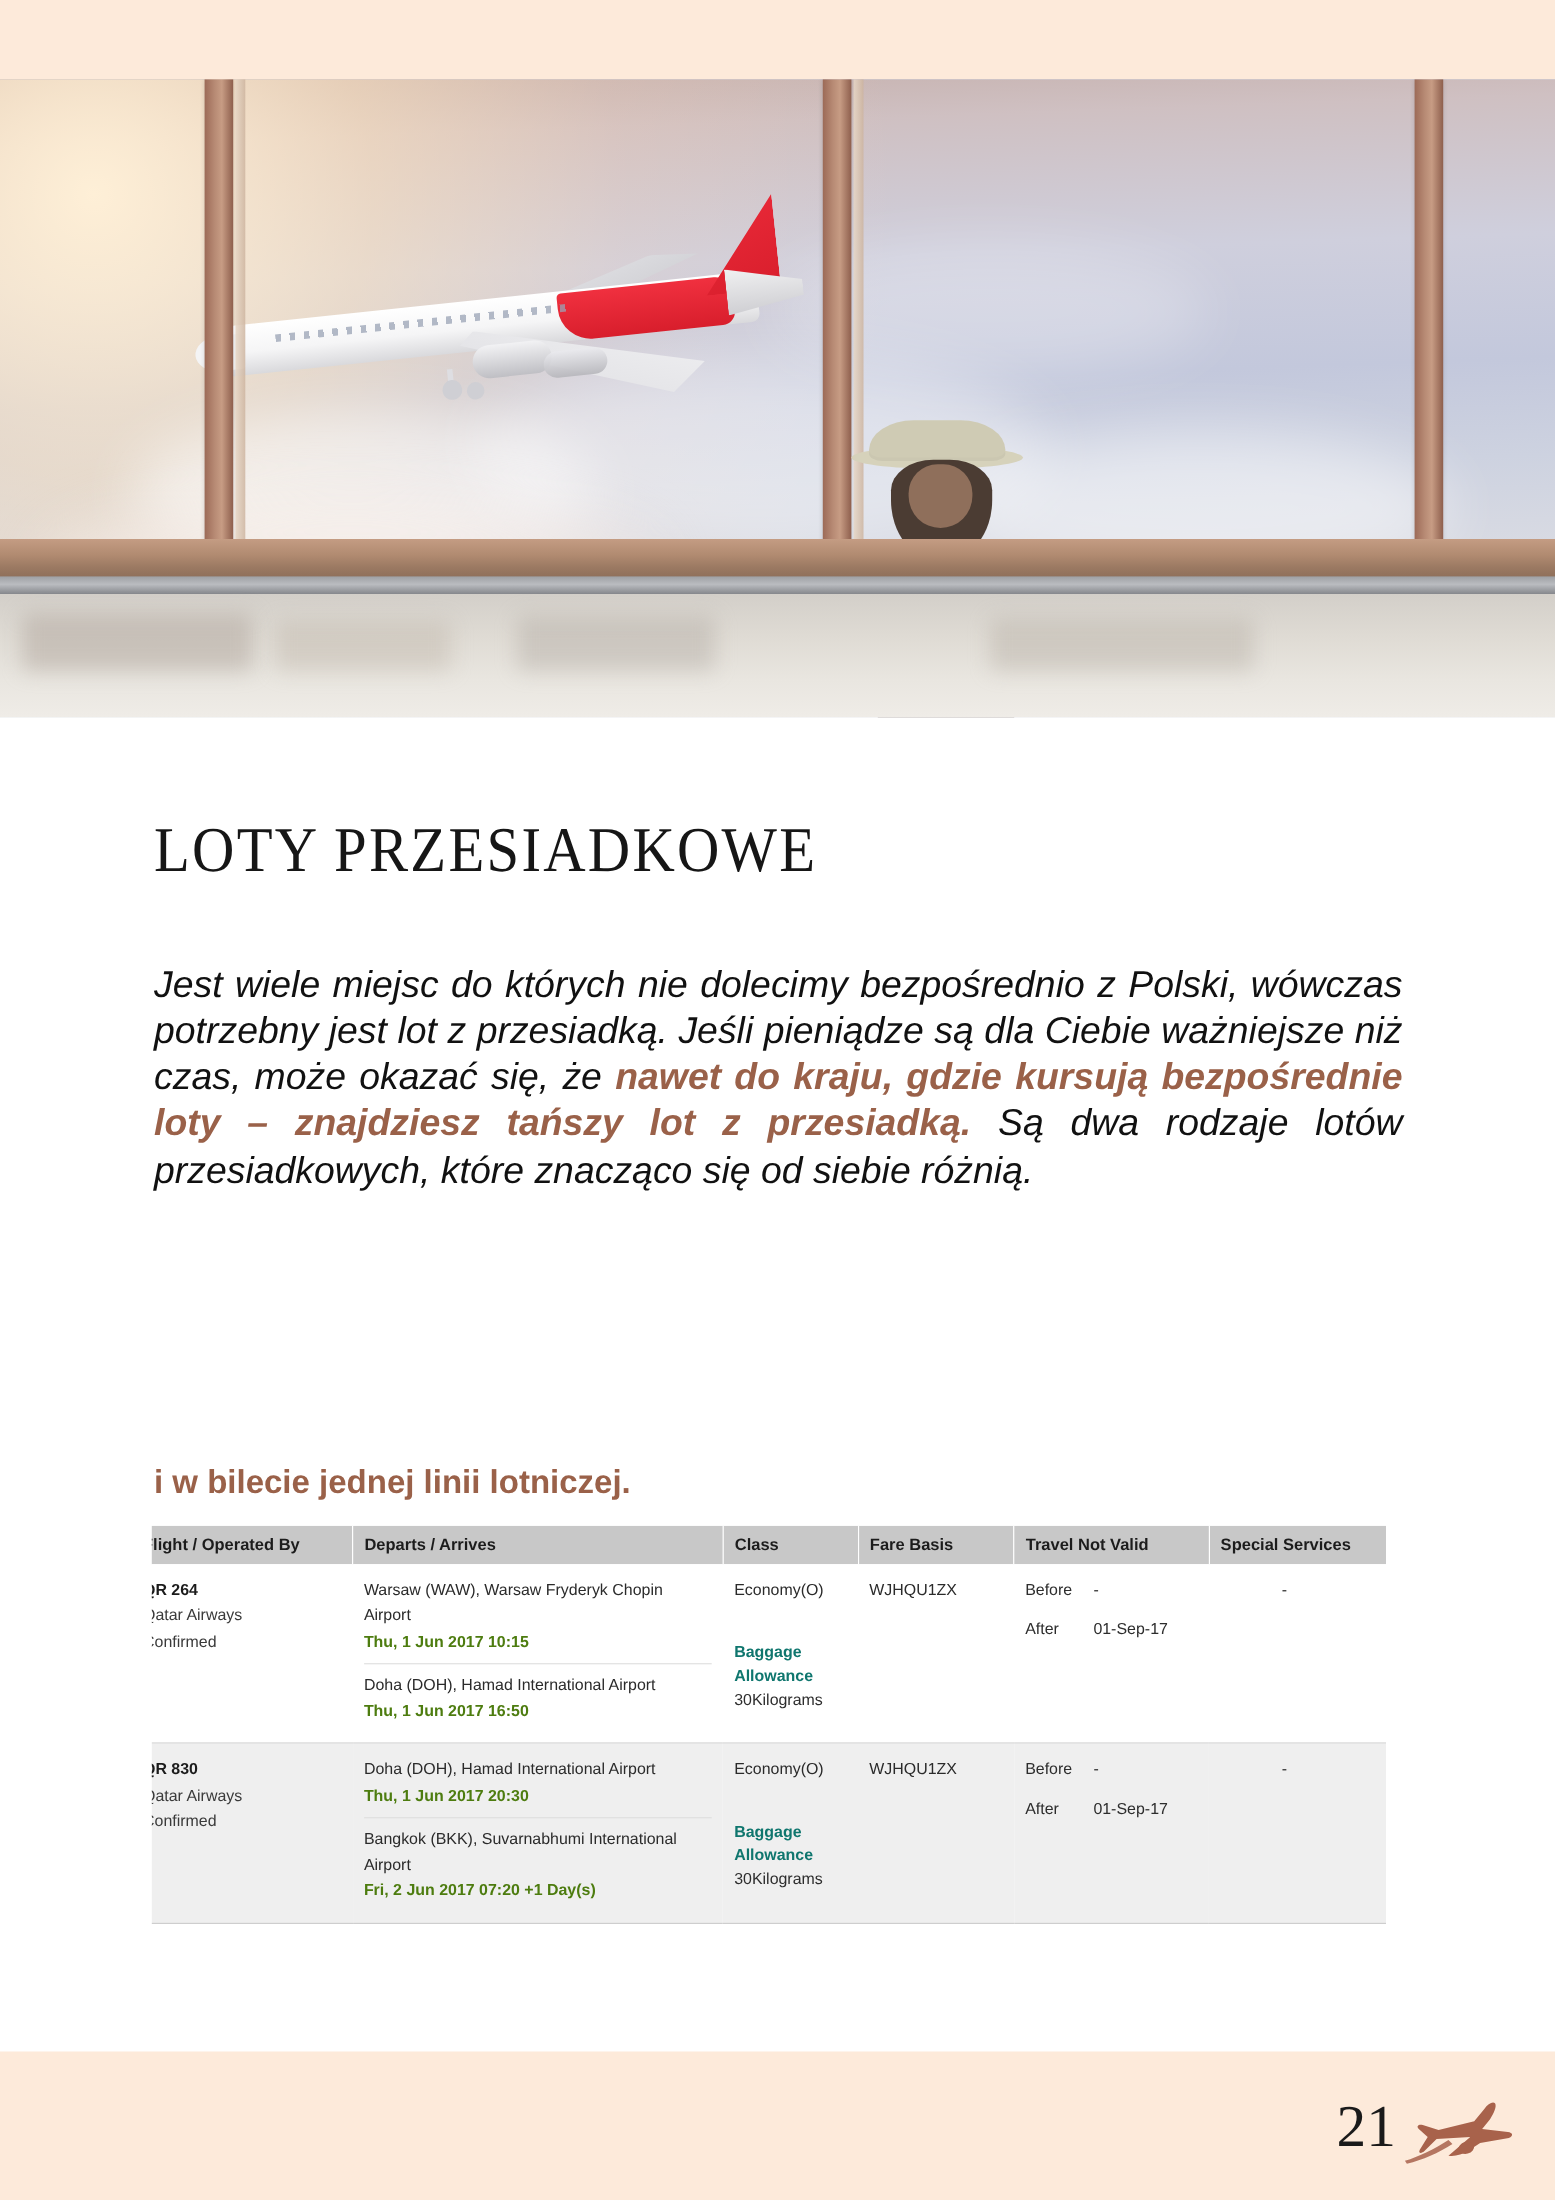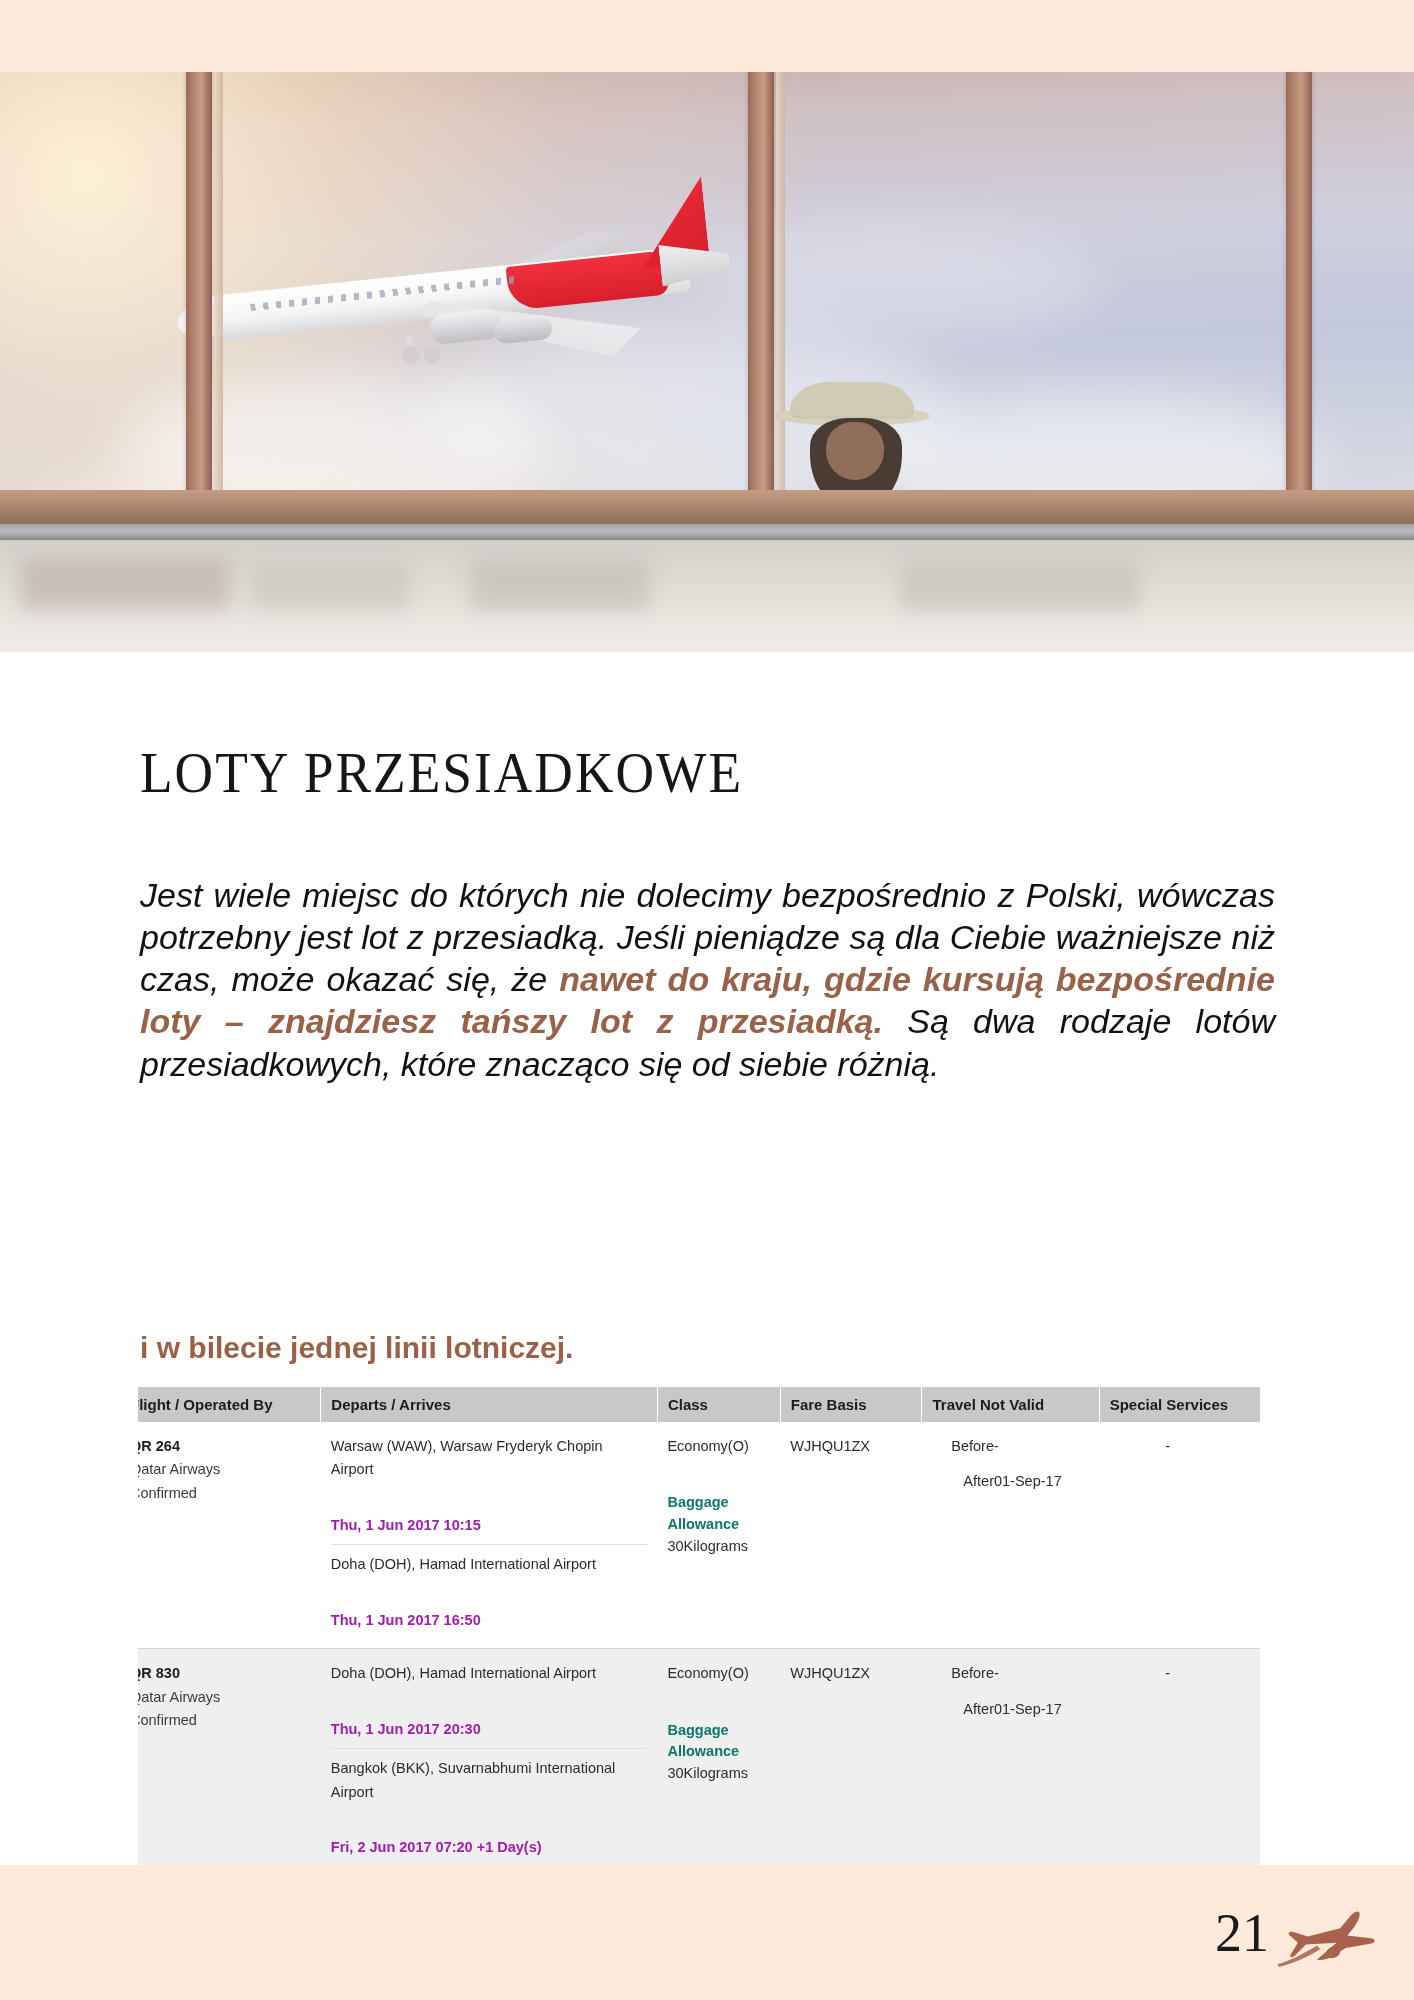--- a/index.html
+++ b/index.html
@@ -362,33 +362,33 @@
   table.itin td {
     vertical-align: top;
     padding: 13px 10px 16px 10px;
     line-height: 1.62;
   }
   tr.row-a td { background: #ffffff; }
   tr.row-b td { background: #efefef; }
   tr.row-b { border-top: 1px solid #d2d2d2; border-bottom: 1px solid #c9c9c9; }
   .fl-code { font-weight: bold; color: #1b1b1b; }
   .fl-sub { color: #3a3a3a; }
-  .seg-time { font-weight: bold; color: #a21caf; margin-top: 32px; }
+  .seg-time { font-weight: bold; color: #4d7c0f; }
   .seg-div {
     border-top: 1px solid #dedede;
     margin: 7px 0 8px 0;
   }
   .bag-head { font-weight: bold; color: #0f766e; line-height: 1.45; }
   .bag-val { color: #2d2d2d; }
   .tnv-grid {
     display: grid;
     grid-template-columns: 62px auto;
     row-gap: 12px;
   }
-  .tnv-lbl { color: #2d2d2d; text-align: right; }
+  .tnv-lbl { color: #2d2d2d; }
   .tnv-val { color: #2d2d2d; }
   .ss-val { color: #2d2d2d; padding-left: 56px; }
 
   .col-flight   { width: 170px; }
   .col-departs  { width: 285px; }
   .col-class    { width: 104px; }
   .col-fare     { width: 120px; }
   .col-tnv      { width: 150px; }
   .col-ss       { width: 170px; }
 

